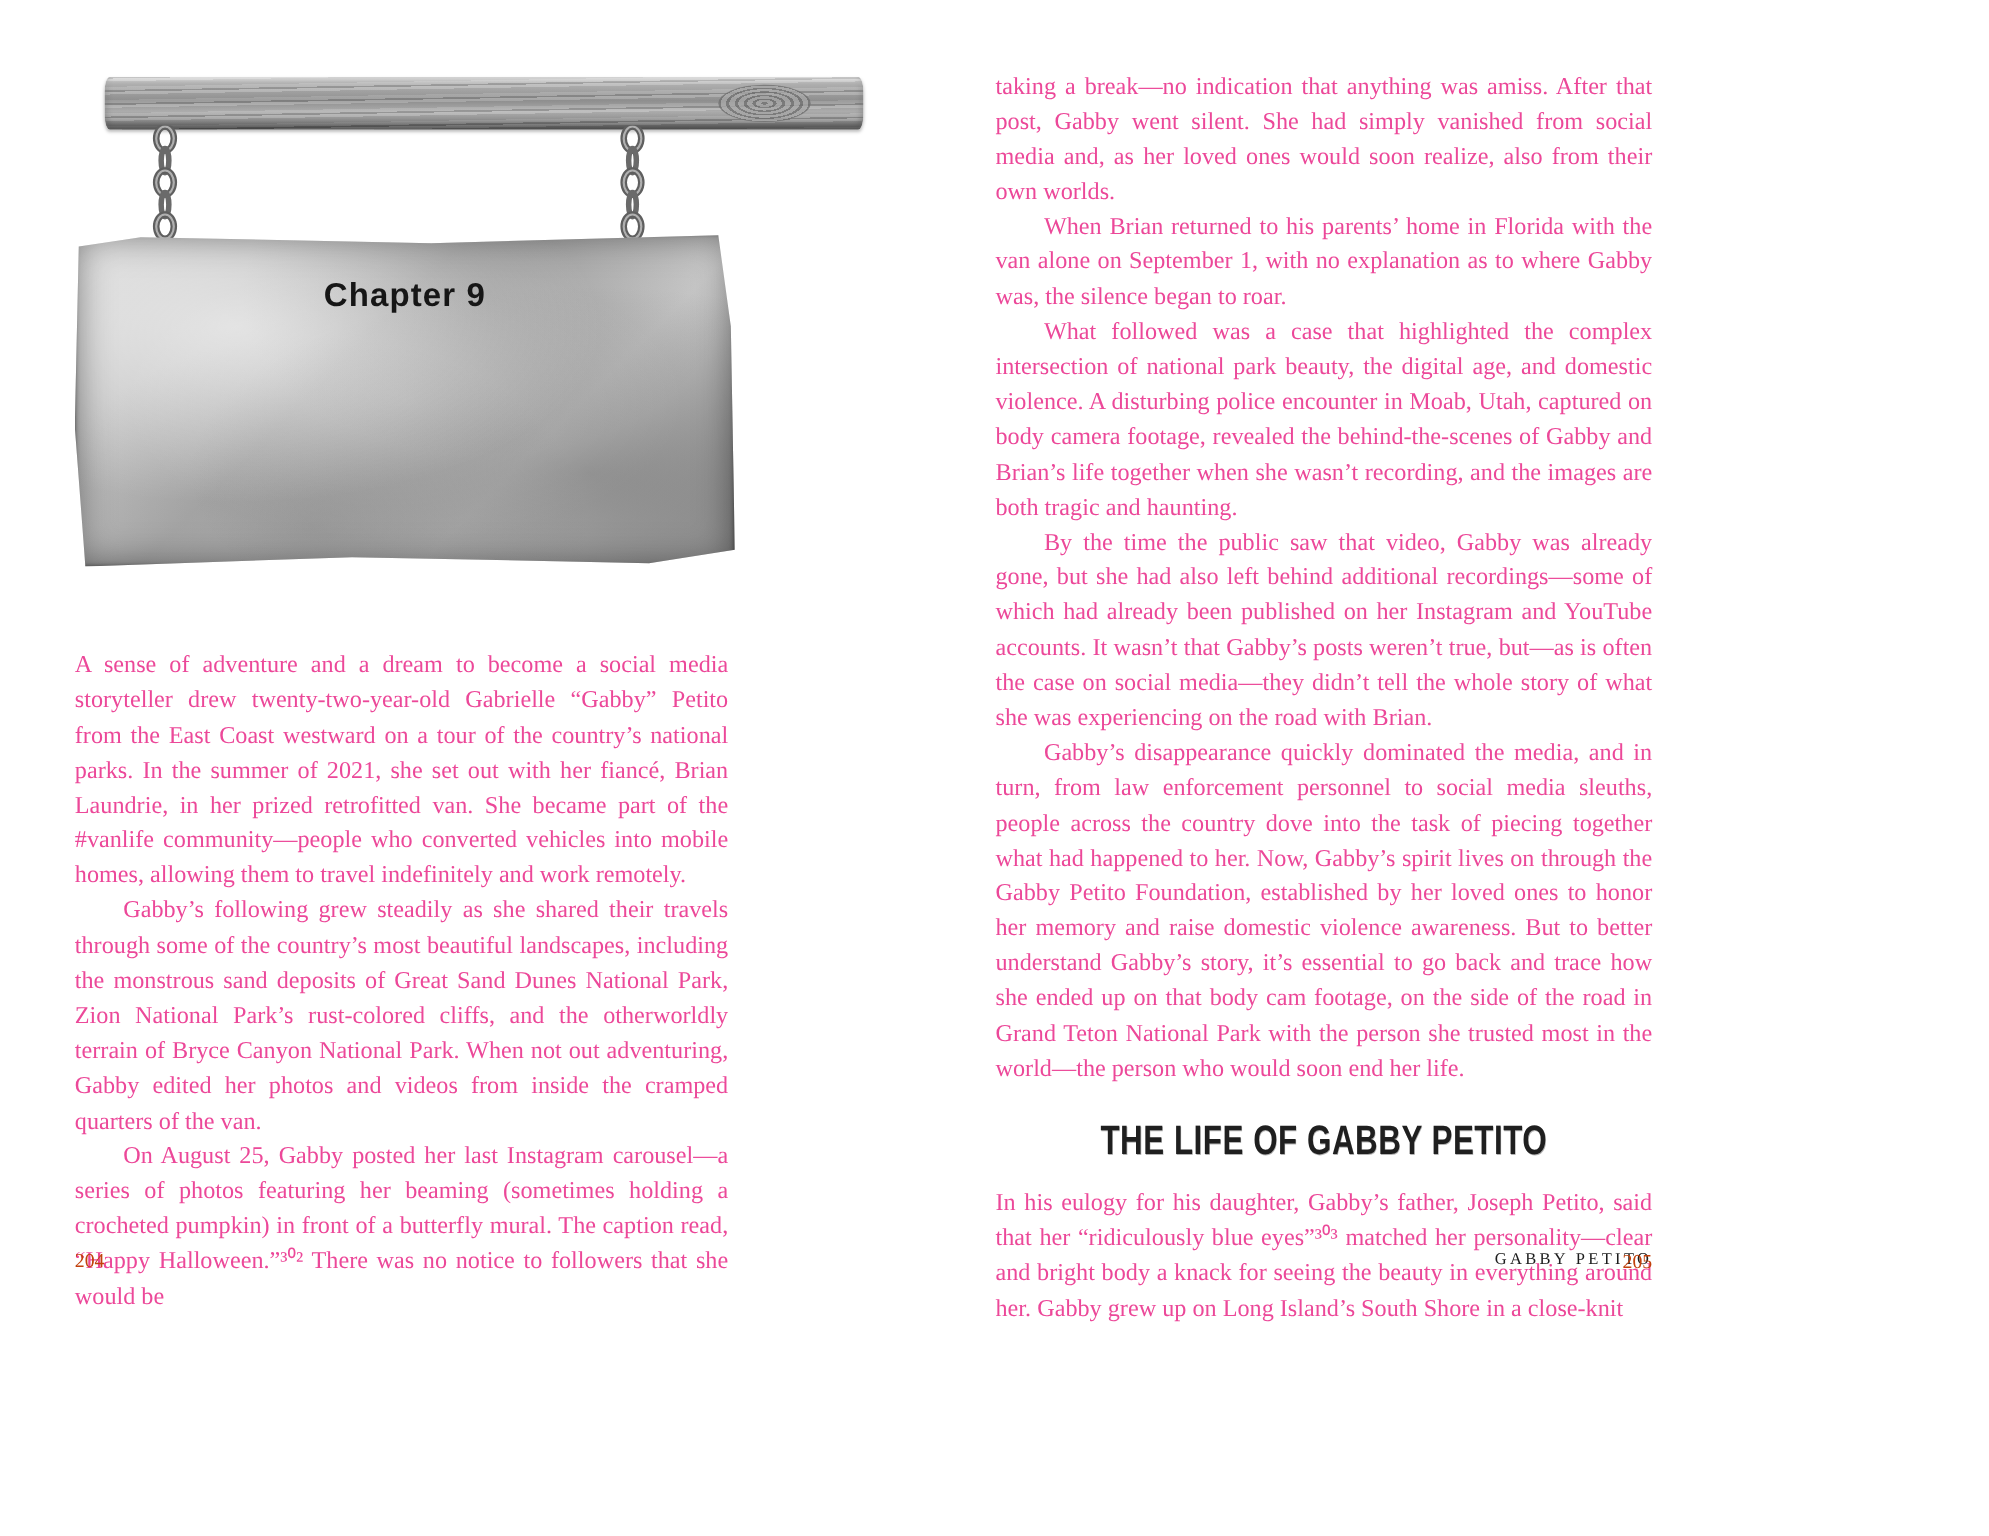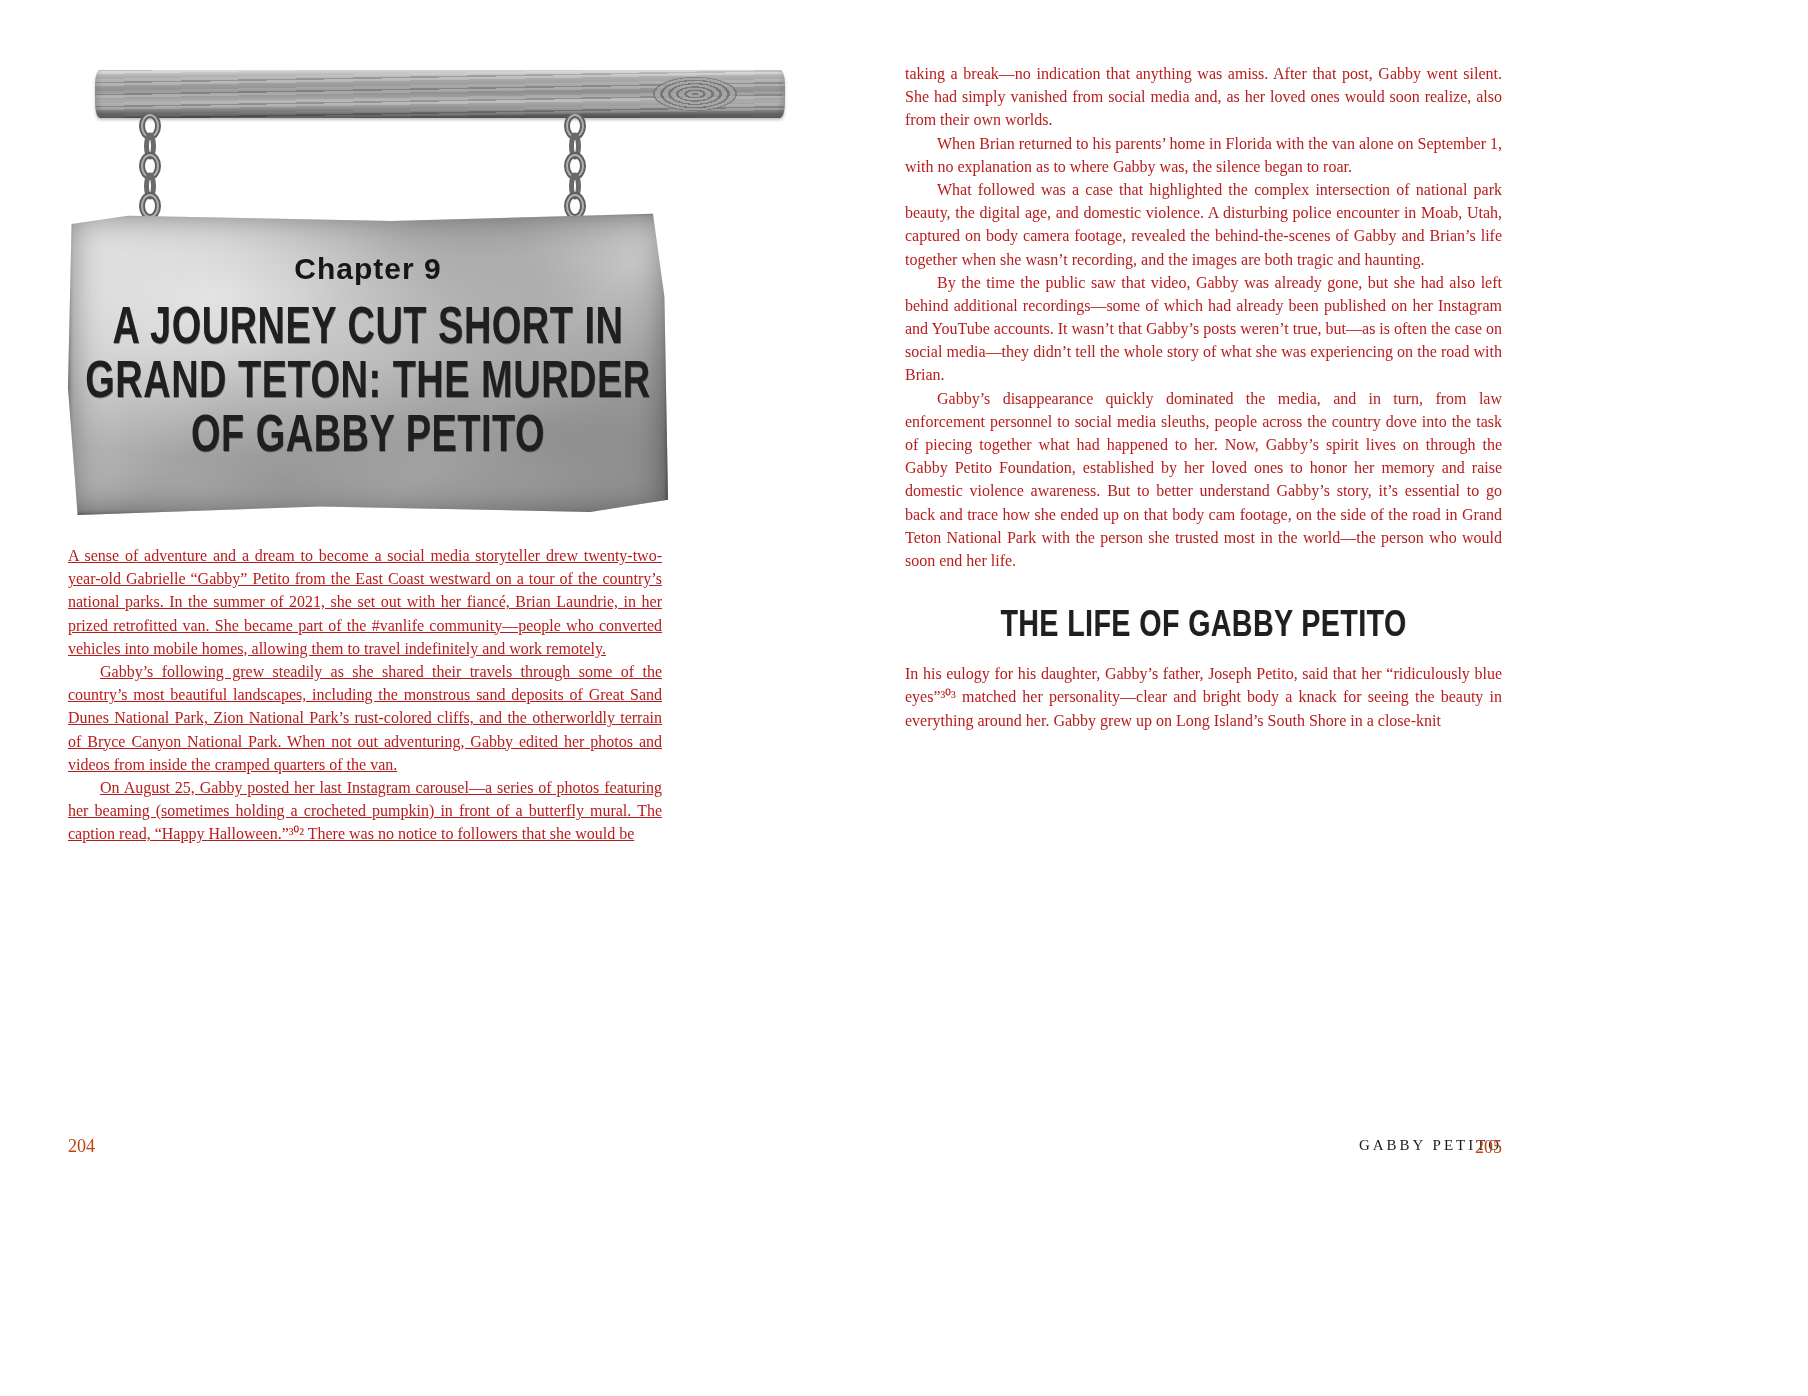--- a/index.html
+++ b/index.html
@@ -70,29 +70,29 @@
     letter-spacing: 0.5px;
     color: #1f1f1f;
     transform: scale(0.95, 1.28);
     transform-origin: center;
     text-shadow: 0.5px 0.5px 0 rgba(0,0,0,.35);
     white-space: nowrap;
   }
 
   
   .body-text {
-    font-size: 16px;
+    font-size: 22px;
     line-height: 1.45;
     text-align: justify;
-    color: #b91c1c;
+    color: #ec4899;
   }
   .body-text p { margin: 0; }
   .body-text p + p { text-indent: 2em; }
 
-  .left-body  { position: absolute; left: 68px; top: 544px; width: 594px; text-decoration: underline; }
+  .left-body  { position: absolute; left: 68px; top: 588px; width: 594px; }
   .right-body { position: absolute; left: 0;    top: 62px;  width: 597px; }
 
   
   .section-heading {
     font-family: "Liberation Sans", sans-serif;
     font-weight: 700;
     font-size: 30px;
     letter-spacing: 0.5px;
     color: #1f1f1f;
     text-align: center;
@@ -146,25 +146,20 @@
     <ellipse cx="13" cy="32" rx="3.5" ry="11" fill="none" stroke="#6a6a6a" stroke-width="5"></ellipse>
     <ellipse cx="13" cy="52" rx="8" ry="11" fill="none" stroke="#5f5f5f" stroke-width="6"></ellipse>
     <ellipse cx="13" cy="52" rx="8" ry="11" fill="none" stroke="#b0b0b0" stroke-width="2"></ellipse>
     <ellipse cx="13" cy="72" rx="3.5" ry="11" fill="none" stroke="#6a6a6a" stroke-width="5"></ellipse>
     <ellipse cx="13" cy="92" rx="8" ry="11" fill="none" stroke="#5f5f5f" stroke-width="6"></ellipse>
     <ellipse cx="13" cy="92" rx="8" ry="11" fill="none" stroke="#b0b0b0" stroke-width="2"></ellipse>
   </svg>
 
   <div class="plaque">
     <div class="chapter-label">Chapter 9</div>
-    <div class="chapter-title">
-        <div class="title-line">A JOURNEY CUT SHORT IN</div>
-        <div class="title-line">GRAND TETON: THE MURDER</div>
-        <div class="title-line">OF GABBY PETITO</div>
-      </div>
   </div>
 
   <div class="left-body body-text">
       <p>A sense of adventure and a dream to become a social media storyteller drew twenty-two-year-old Gabrielle “Gabby” Petito from the East Coast westward on a tour of the country’s national parks. In the summer of 2021, she set out with her fiancé, Brian Laundrie, in her prized retrofitted van. She became part of the #vanlife community—people who converted vehicles into mobile homes, allowing them to travel indefinitely and work remotely.</p>
       <p>Gabby’s following grew steadily as she shared their travels through some of the country’s most beautiful landscapes, including the monstrous sand deposits of Great Sand Dunes National Park, Zion National Park’s rust-colored cliffs, and the otherworldly terrain of Bryce Canyon National Park. When not out adventuring, Gabby edited her photos and videos from inside the cramped quarters of the van.</p>
       <p>On August 25, Gabby posted her last Instagram carousel—a series of photos featuring her beaming (sometimes holding a crocheted pumpkin) in front of a butterfly mural. The caption read, “Happy Halloween.”³⁰² There was no notice to followers that she would be</p>
     </div>
 
   <div class="page-number">204</div>
 </div>

